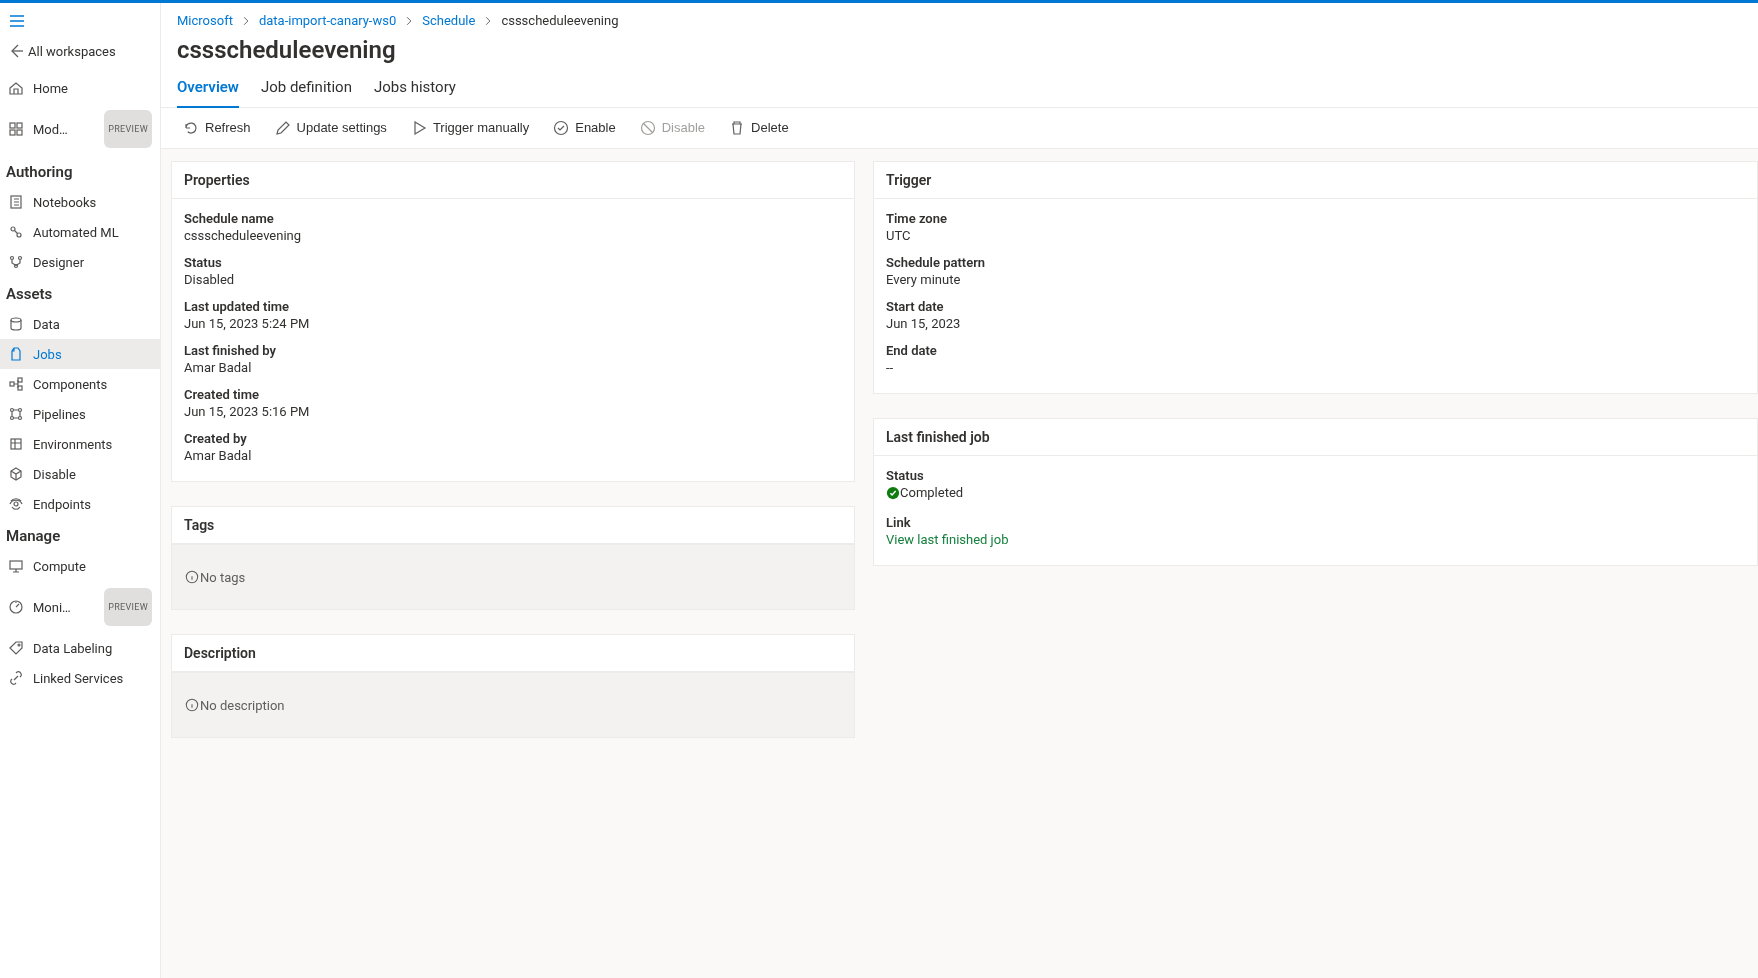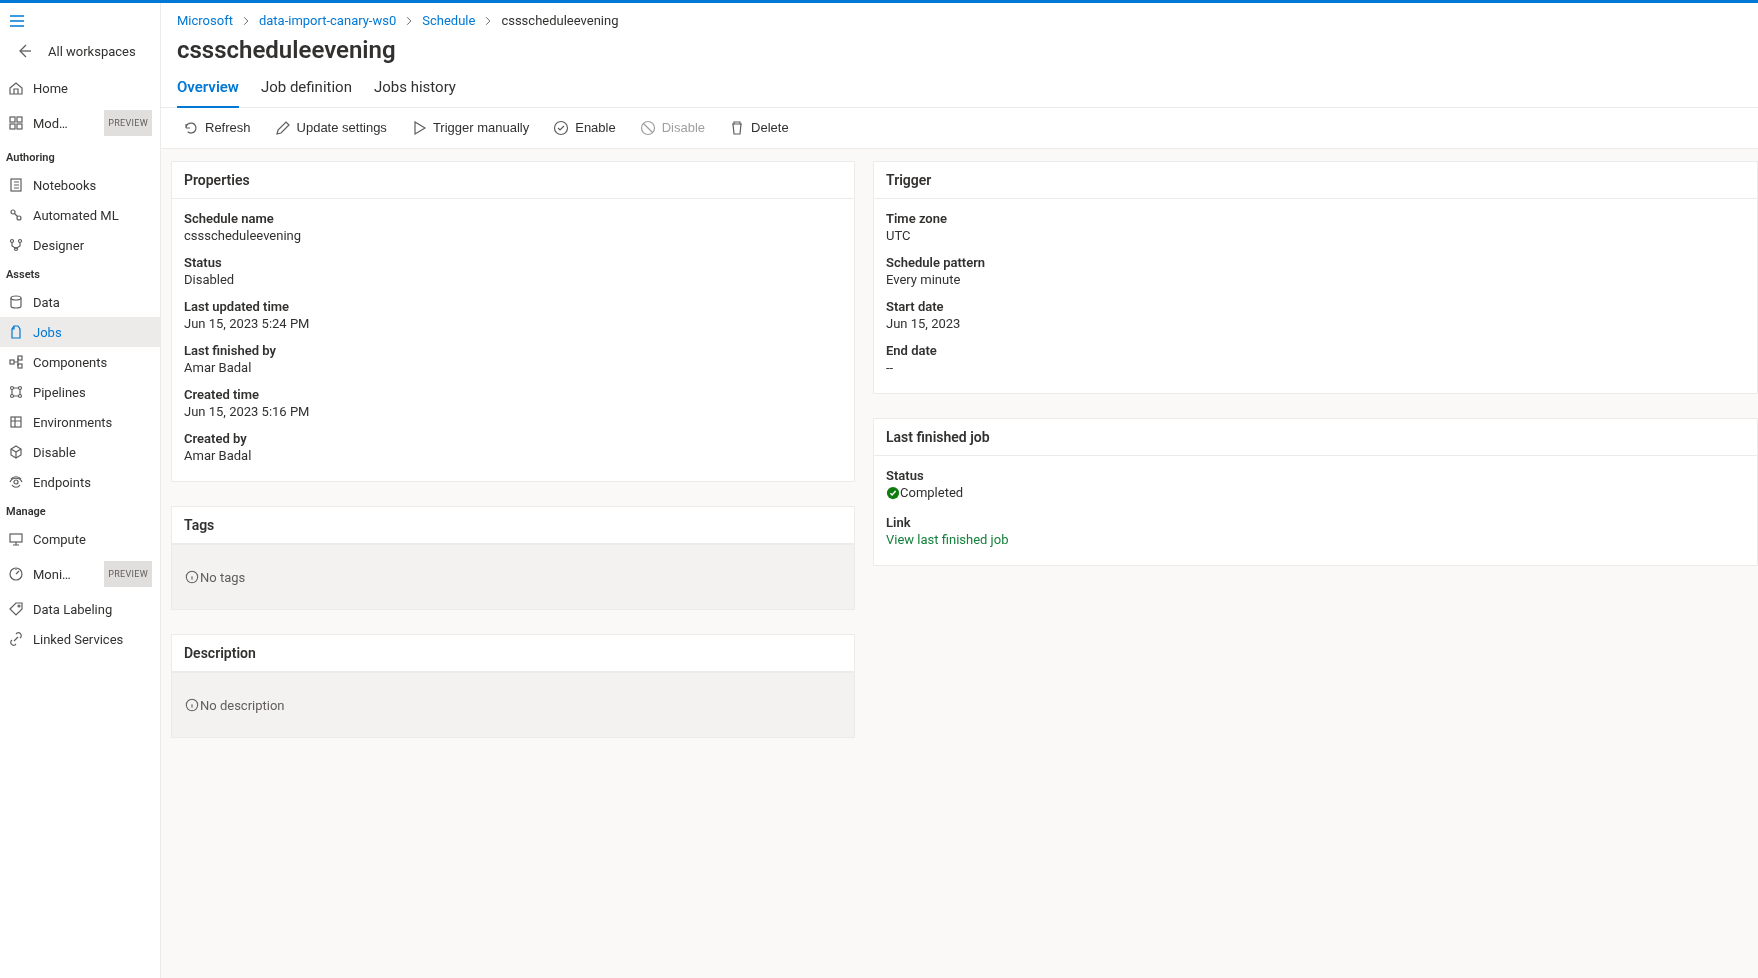--- a/index.html
+++ b/index.html
@@ -2,28 +2,28 @@
 <html><head>
 <meta charset="utf-8">
 <style>
   * { box-sizing: border-box; margin: 0; padding: 0; }
   html, body { height: 100%; font-family: "Segoe UI", -apple-system, BlinkMacSystemFont, Roboto, sans-serif; font-size: 13px; color: #323130; background: #fff; }
   .topbar { height: 3px; background: #0078d4; }
   .app { display: flex; height: calc(100% - 3px); }
   
   .sidebar { width: 161px; border-right: 1px solid #edebe9; display: flex; flex-direction: column; padding-top: 6px; }
   .hamburger { color: #0078d4; padding: 4px 9px; }
-  .back-row { display: flex; align-items: flex-end; gap: 16px; padding: 10px 8px 14px 16px; cursor: pointer; }
-  .nav-group-title { font-weight: 600; font-size: 11px; padding: 8px 8px 6px 6px; color: #323130; }
+  .back-row { display: flex; align-items: flex-end; gap: 4px; padding: 10px 8px 14px 8px; cursor: pointer; }
+  .nav-group-title { font-weight: 600; font-size: 15px; padding: 8px 8px 6px 6px; color: #323130; }
   .nav-item { display: flex; align-items: center; gap: 9px; padding: 7px 8px 7px 8px; cursor: pointer; font-size: 13px; }
   .nav-item.active { background: #edebe9; }
   .nav-item.active .nav-icon, .nav-item.active .nav-label { color: #0078d4; }
   .nav-icon { width: 16px; height: 16px; display:flex; align-items:center; justify-content:center; color:#605e5c; flex-shrink:0; }
   .nav-label { flex: 1; white-space: nowrap; overflow: hidden; text-overflow: ellipsis; }
-  .preview-badge { font-size: 9px; background: #e1dfdd; color: #605e5c; border-radius: 0; padding: 8px 4px; margin-left: 21px; letter-spacing: .3px; }
+  .preview-badge { font-size: 9px; background: #e1dfdd; color: #605e5c; border-radius: 6px; padding: 14px 4px; margin-left: 21px; letter-spacing: .3px; }
   
   .main { flex: 1; overflow: auto; background: #faf9f8; position: relative; }
   .main-inner { background: #fff; }
   .breadcrumb { padding: 10px 16px 0 16px; display: flex; align-items: center; gap: 8px; font-size: 13px; }
   .breadcrumb a { color: #0078d4; text-decoration: none; cursor: pointer; }
   .breadcrumb .sep { color: #605e5c; }
   .breadcrumb .current { color: #323130; }
   .page-title { font-size: 24px; font-weight: 600; padding: 8px 16px 0 16px; }
   .tabs { display: flex; gap: 22px; padding: 14px 16px 0 16px; border-bottom: 1px solid #edebe9; }
   .tab { padding: 0 0 10px 0; cursor: pointer; font-size: 15px; color: #323130; }

